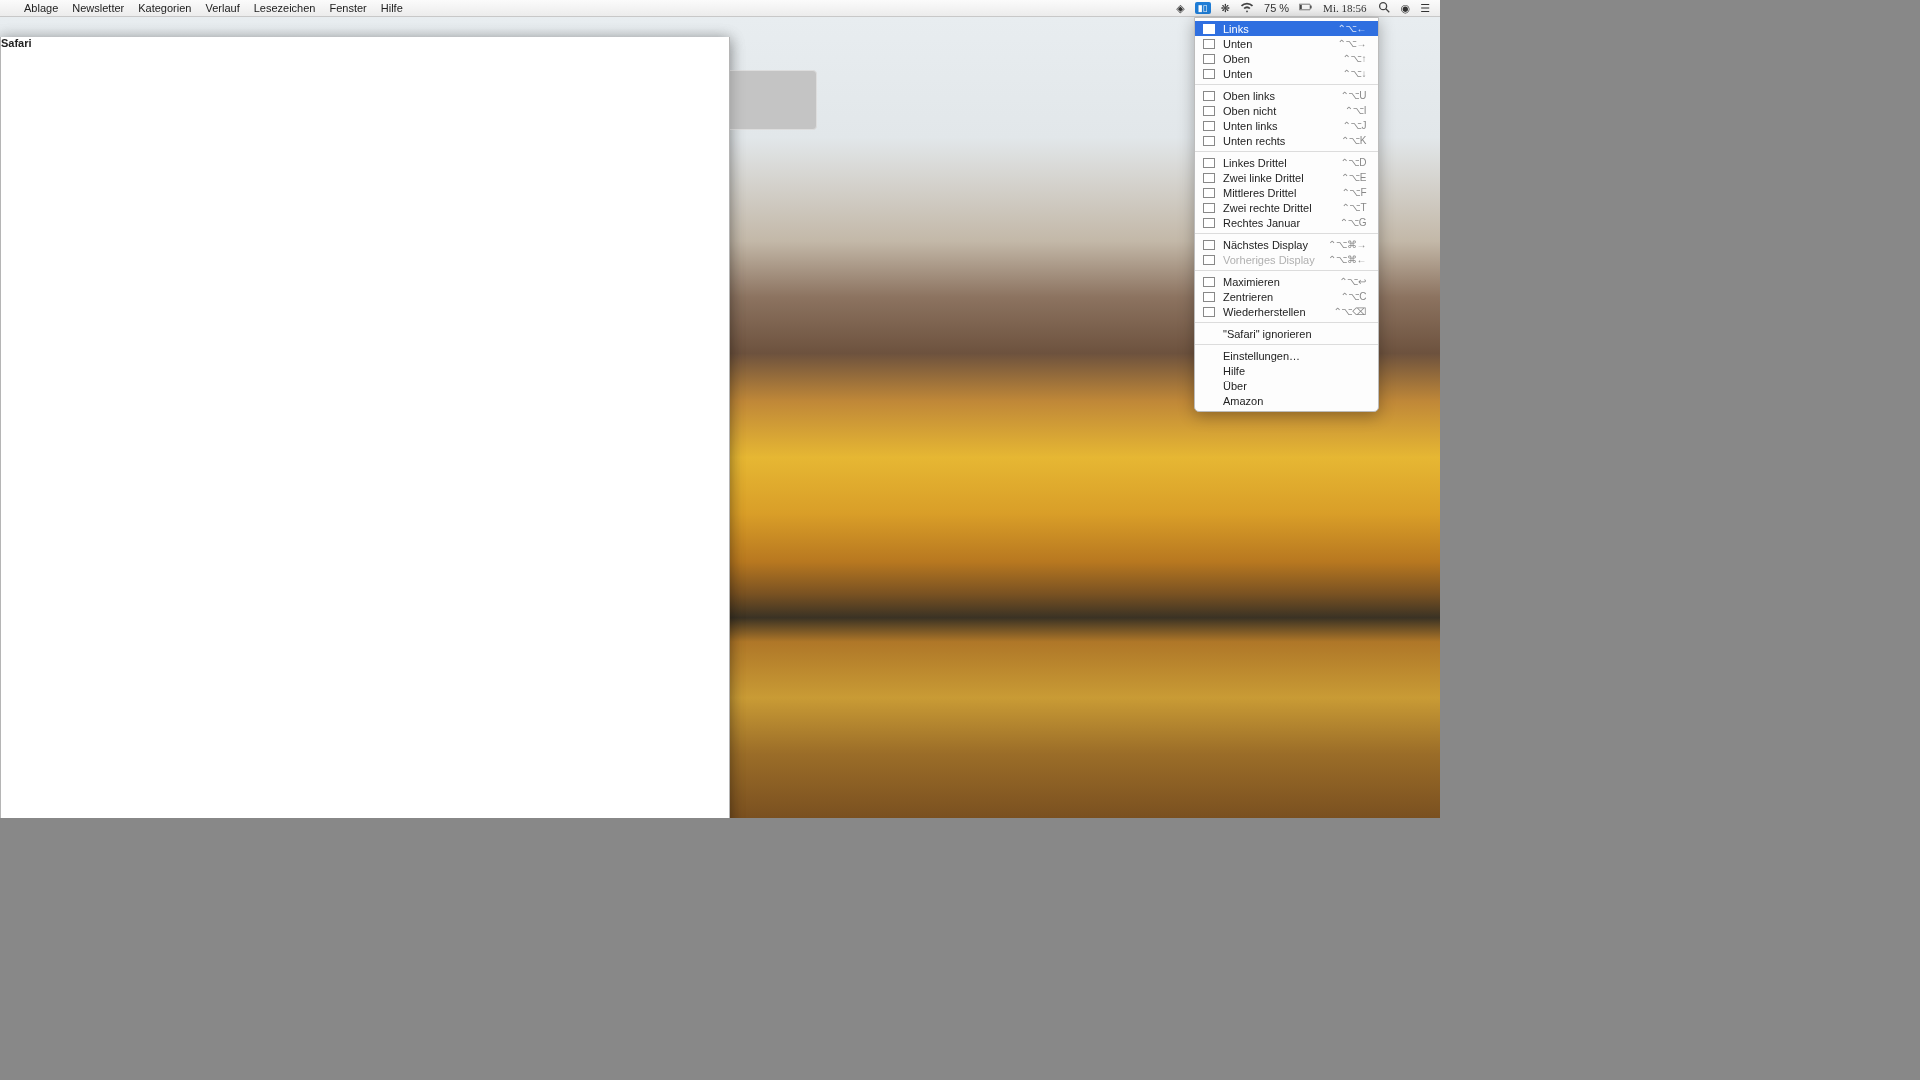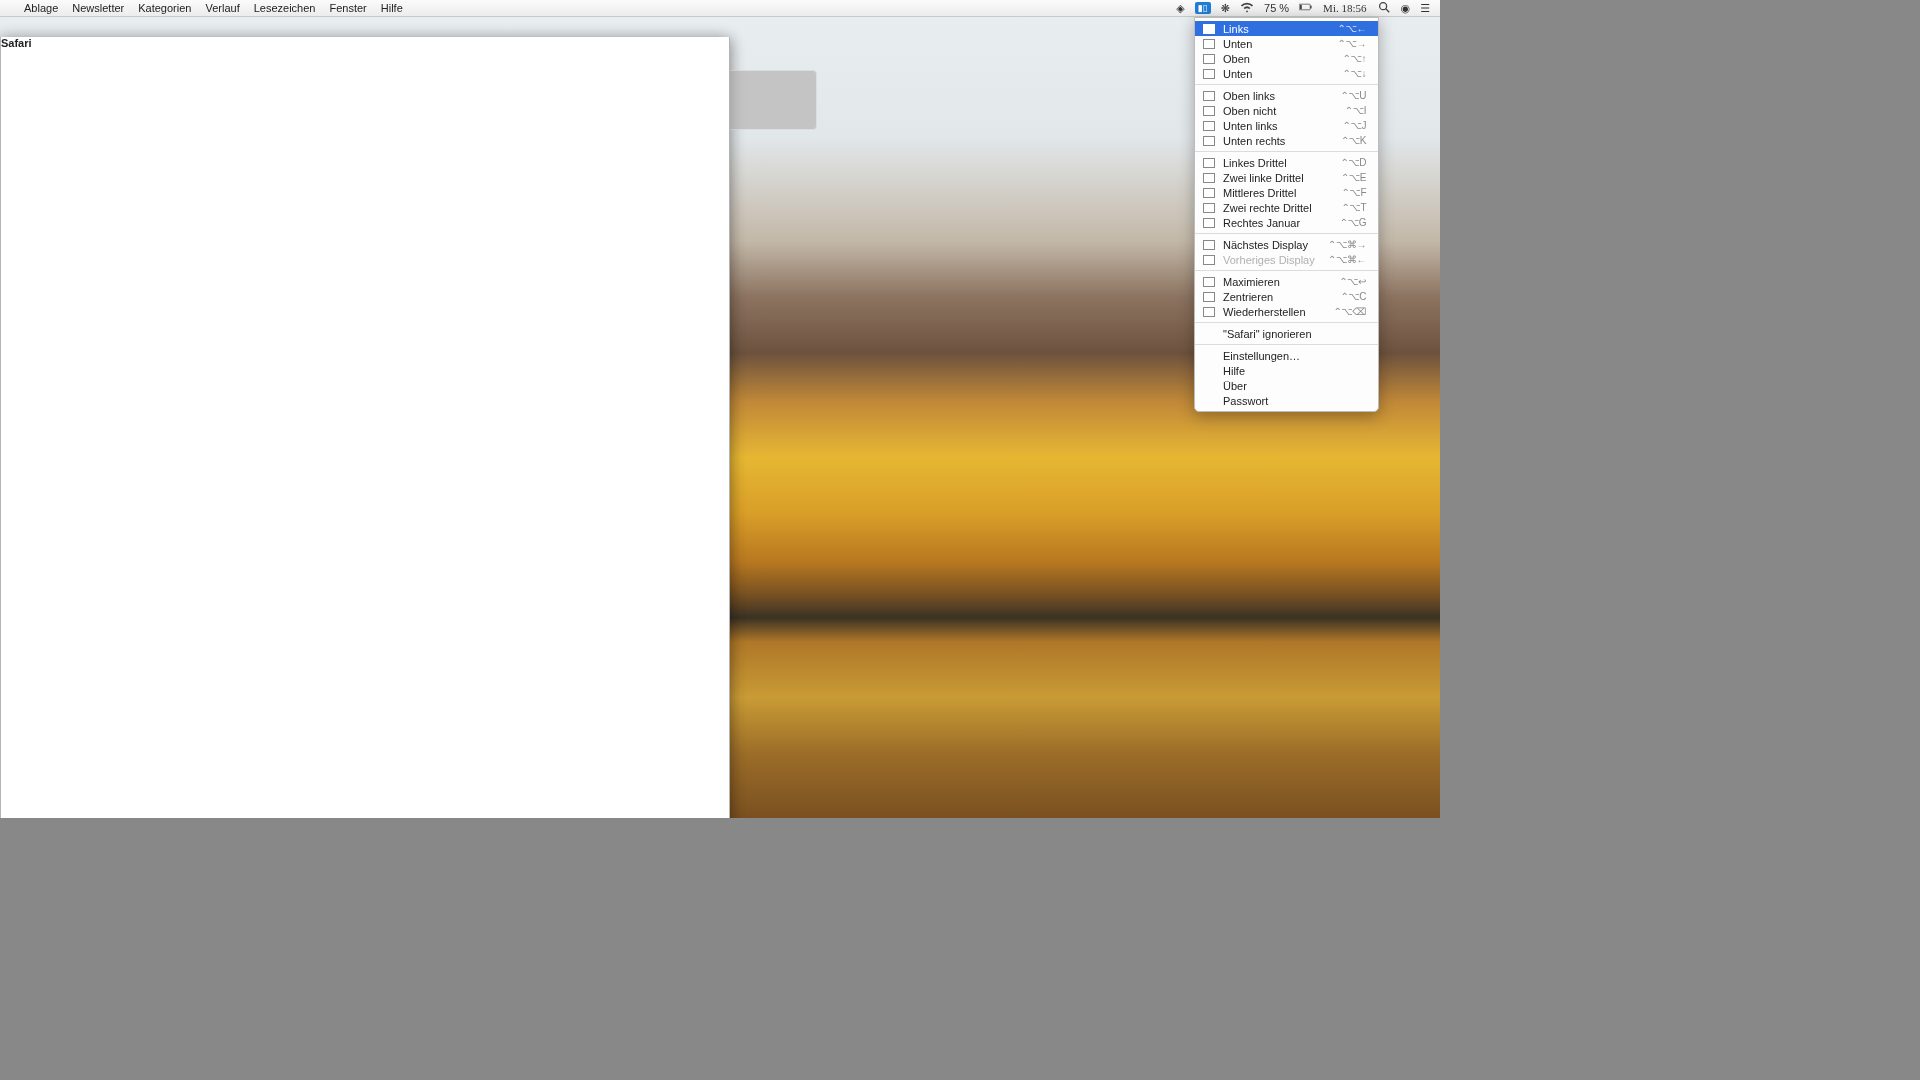--- a/index.html
+++ b/index.html
@@ -366,15 +366,15 @@
     <div class="item noicon">
       <span class="label">Einstellungen…</span>
     </div>
     <div class="item noicon">
       <span class="label">Hilfe</span>
     </div>
     <div class="item noicon">
       <span class="label">Über</span>
     </div>
     <div class="item noicon">
-      <span class="label">Passwort</span>
+      <span class="label">Amazon</span>
     </div>
   </div>
 
 </body></html>

